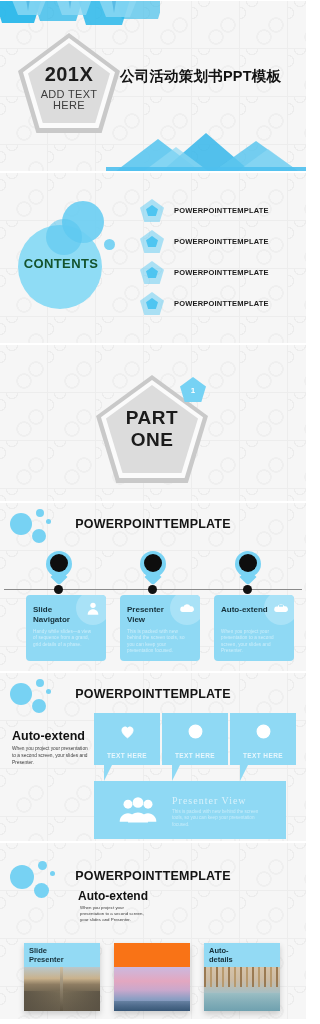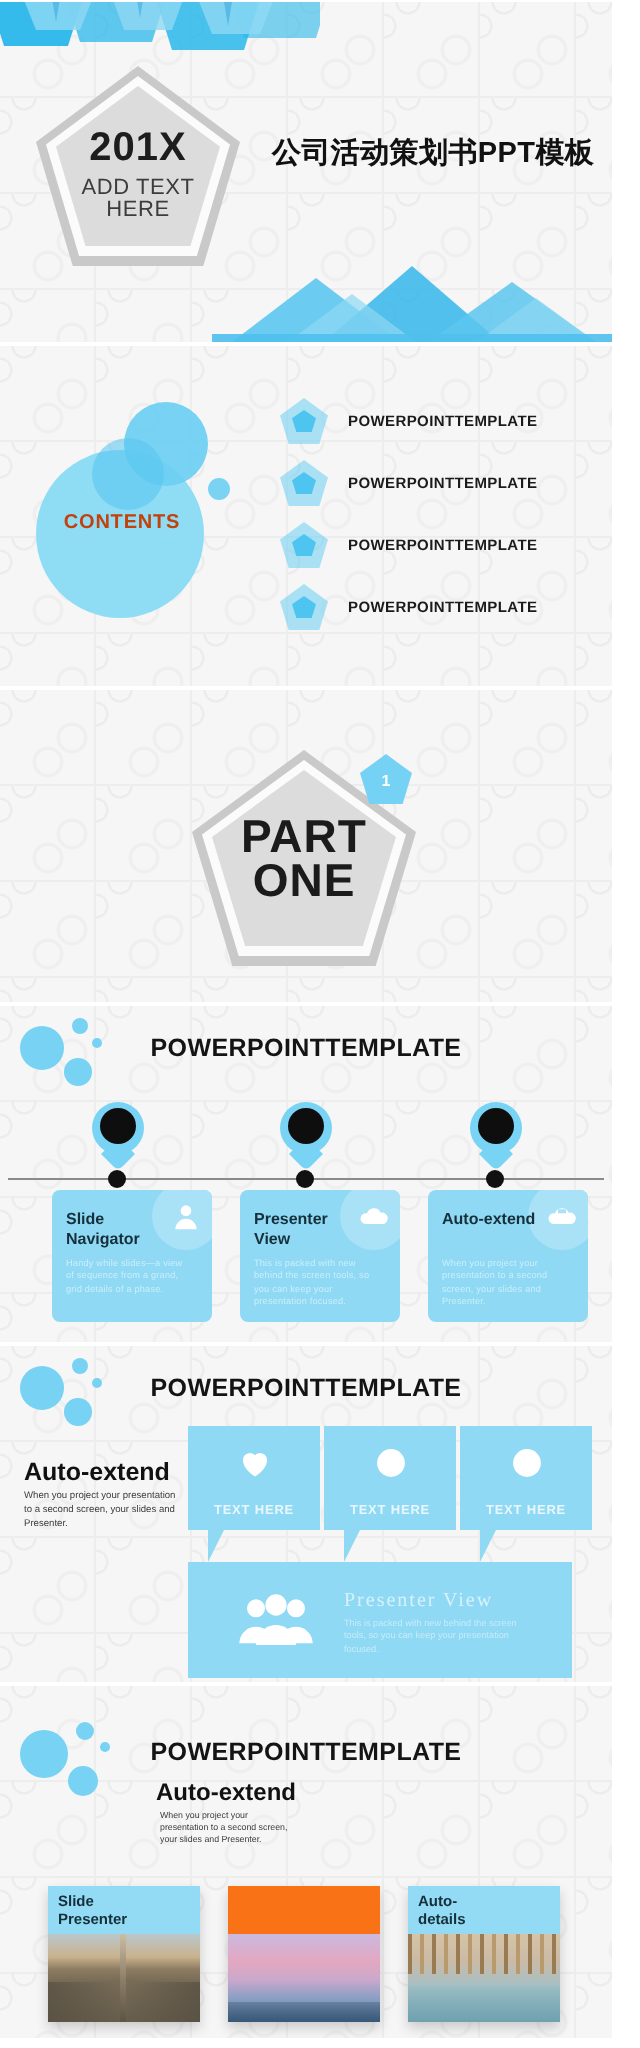--- a/index.html
+++ b/index.html
@@ -52,49 +52,49 @@
     position:absolute; inset:0;
     clip-path: polygon(50% 0%, 100% 38%, 82% 100%, 18% 100%, 0% 38%);
   }
   .pent-outer{ background:#c9c9c9; }
   .pent-mid  { inset:5px; background:#fbfbfb; }
   .pent-in   { inset:10px; background:#dcdcdc; }
   .pent-txt{ position:relative; text-align:center; z-index:3; padding-top:8px; }
   .pent-year{ font-size:20px; font-weight:bold; color:#1d1d1d; letter-spacing:.5px; }
   .pent-sub { font-size:11px; color:#3c3c3c; line-height:11px; margin-top:3px; letter-spacing:.3px; }
   .s1-title{
-    position:absolute; left:136px; top:66px;
+    position:absolute; left:120px; top:66px;
     font-size:14.5px; font-weight:bold; color:#111; letter-spacing:.2px;
     white-space:nowrap;
   }
 
   
   .s2 { height: 172px; }
   .circ{ position:absolute; border-radius:50%; }
   .c-main{ left:18px; top:52px; width:84px; height:84px; background:#8fdcf5; }
   .c-2   { left:62px; top:28px; width:42px; height:42px; background:#6ccef2; opacity:.92; }
   .c-3   { left:46px; top:46px; width:36px; height:36px; background:#55c4ef; opacity:.55; }
   .c-4   { left:104px; top:66px; width:11px; height:11px; background:#7bd3f3; }
   .contents-lbl{
     position:absolute; left:23px; top:83px; width:76px; text-align:center;
-    font-size:10px; font-weight:bold; color:#c2410c; letter-spacing:.4px; z-index:4;
+    font-size:13px; font-weight:bold; color:#14532d; letter-spacing:.4px; z-index:4;
   }
   .toc-row{ position:absolute; left:140px; display:flex; align-items:center; gap:10px; }
   .toc-pent{ position:relative; width:24px; height:23px; flex:none; }
   .pp-o{ position:absolute; inset:0; background:#6ccef2; opacity:.55;
          clip-path: polygon(50% 0%, 100% 38%, 82% 100%, 18% 100%, 0% 38%); }
   .pp-i{ position:absolute; inset:6px; background:#3ec0f0; opacity:.85;
          clip-path: polygon(50% 0%, 100% 38%, 82% 100%, 18% 100%, 0% 38%); }
   .toc-txt{ font-size:7.5px; font-weight:bold; color:#1b1b1b; letter-spacing:.2px; white-space:nowrap; }
 
   
   .s3 { height: 158px; }
   .pent-part{ position:absolute; left:96px; top:30px; width:112px; height:108px;
               display:flex; align-items:center; justify-content:center; }
-  .part-txt{ position:relative; z-index:3; text-align:center; font-size:23px;
+  .part-txt{ position:relative; z-index:3; text-align:center; font-size:19px;
              font-weight:bold; color:#1b1b1b; line-height:22px; letter-spacing:.5px; }
   .badge-pent{ position:absolute; left:180px; top:32px; width:26px; height:25px; z-index:4; }
   .badge-pent .bp{ position:absolute; inset:0; background:#76d2f4;
                    clip-path: polygon(50% 0%, 100% 38%, 82% 100%, 18% 100%, 0% 38%); }
   .badge-num{ position:absolute; inset:0; display:flex; align-items:center; justify-content:center;
               font-size:8px; font-weight:bold; color:#fff; padding-top:2px; }
 
   
   .s4 { height: 170px; }
   .deco-bubbles{ position:absolute; left:10px; top:6px; width:60px; height:46px; }

